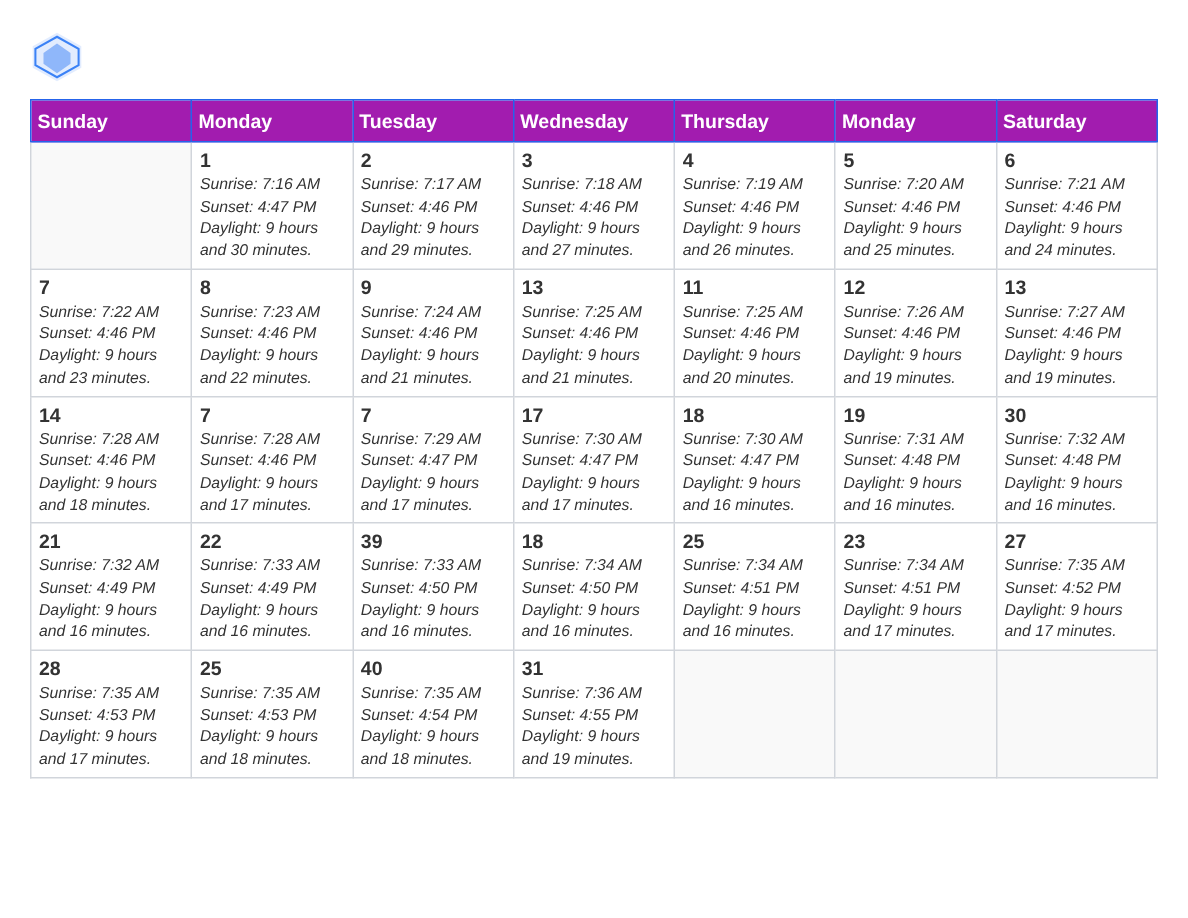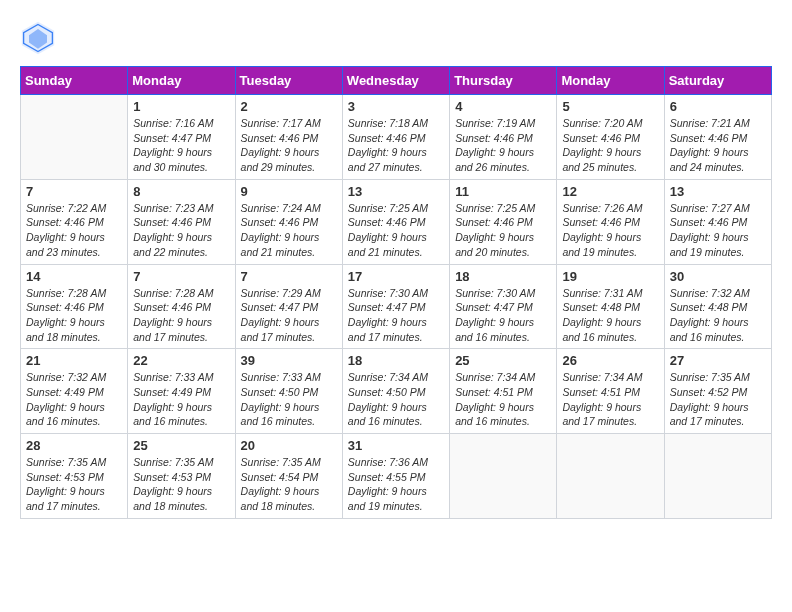--- a/index.html
+++ b/index.html
@@ -227,39 +227,39 @@
         </td>
         <td>
           <span class="day-num">18</span>
           <div class="day-info">Sunrise: 7:34 AM<br>Sunset: 4:50 PM<br>Daylight: 9 hours and 16 minutes.</div>
         </td>
         <td>
           <span class="day-num">25</span>
           <div class="day-info">Sunrise: 7:34 AM<br>Sunset: 4:51 PM<br>Daylight: 9 hours and 16 minutes.</div>
         </td>
         <td>
-          <span class="day-num">26</span>
+          <span class="day-num">23</span>
           <div class="day-info">Sunrise: 7:34 AM<br>Sunset: 4:51 PM<br>Daylight: 9 hours and 17 minutes.</div>
         </td>
         <td>
           <span class="day-num">27</span>
           <div class="day-info">Sunrise: 7:35 AM<br>Sunset: 4:52 PM<br>Daylight: 9 hours and 17 minutes.</div>
         </td>
       </tr>
       <tr>
         <td>
           <span class="day-num">28</span>
           <div class="day-info">Sunrise: 7:35 AM<br>Sunset: 4:53 PM<br>Daylight: 9 hours and 17 minutes.</div>
         </td>
         <td>
           <span class="day-num">25</span>
           <div class="day-info">Sunrise: 7:35 AM<br>Sunset: 4:53 PM<br>Daylight: 9 hours and 18 minutes.</div>
         </td>
         <td>
-          <span class="day-num">20</span>
+          <span class="day-num">40</span>
           <div class="day-info">Sunrise: 7:35 AM<br>Sunset: 4:54 PM<br>Daylight: 9 hours and 18 minutes.</div>
         </td>
         <td>
           <span class="day-num">31</span>
           <div class="day-info">Sunrise: 7:36 AM<br>Sunset: 4:55 PM<br>Daylight: 9 hours and 19 minutes.</div>
         </td>
         <td class="empty"></td>
         <td class="empty"></td>
         <td class="empty"></td>
       </tr>

